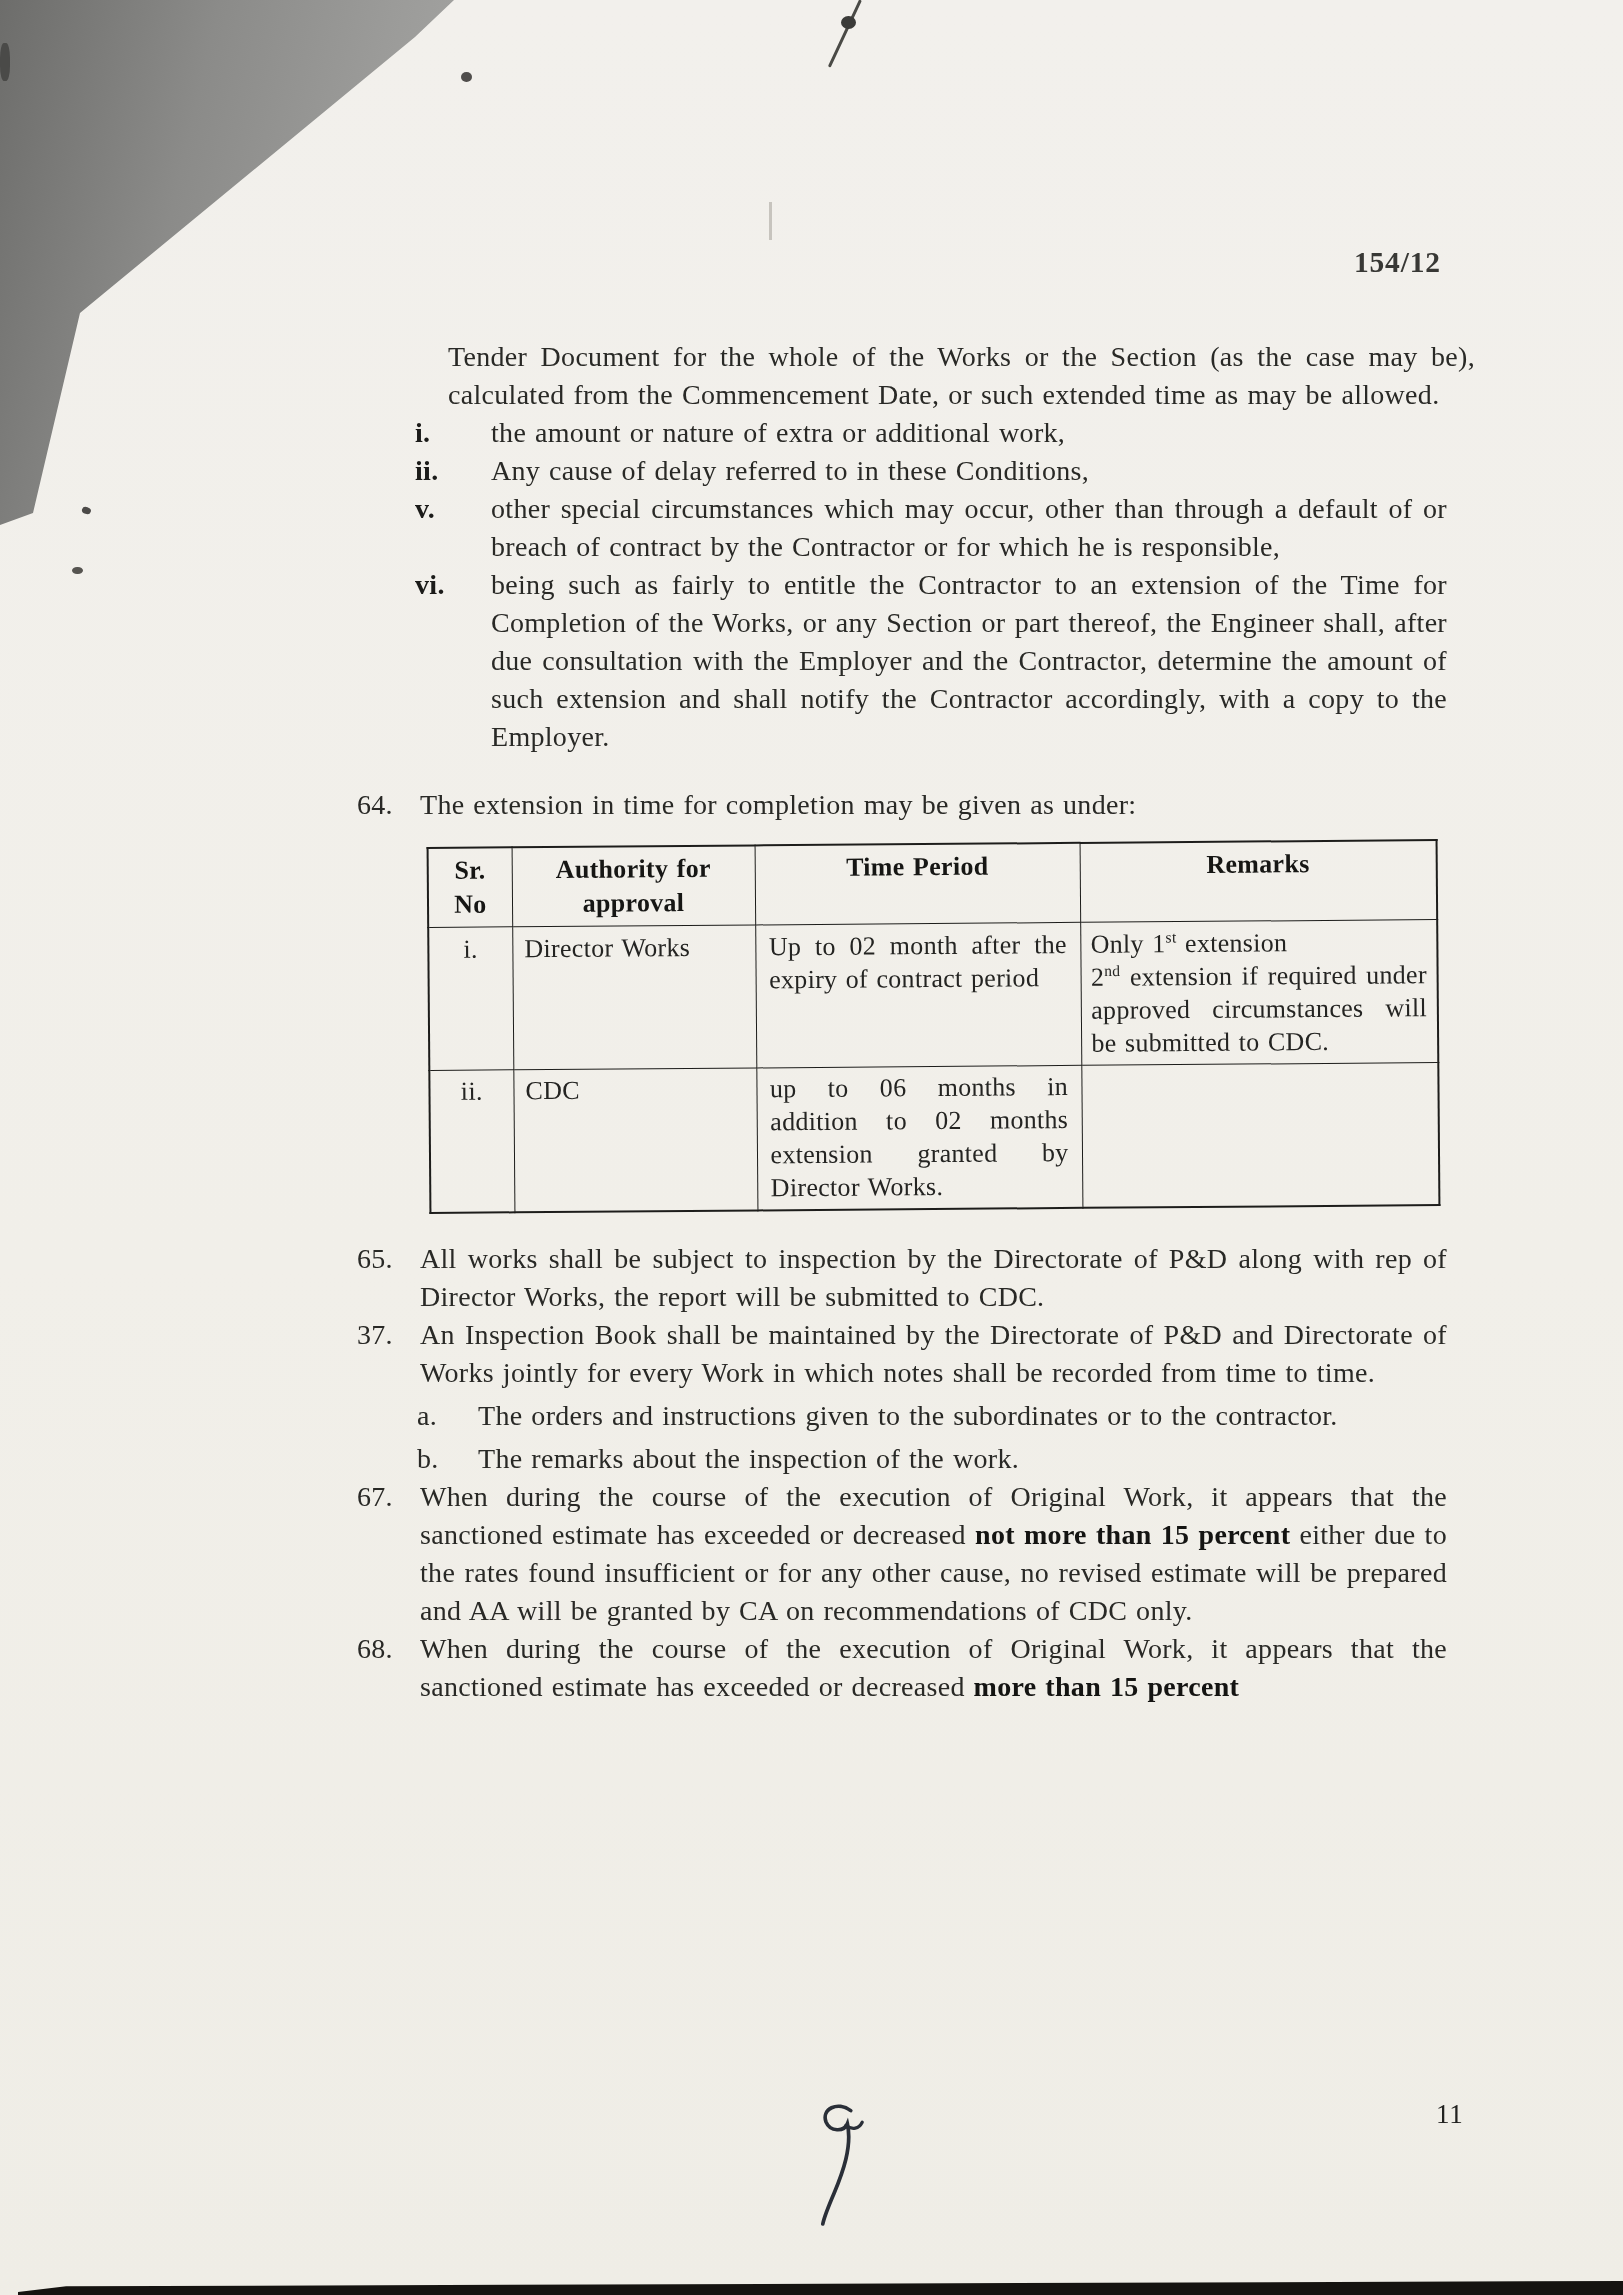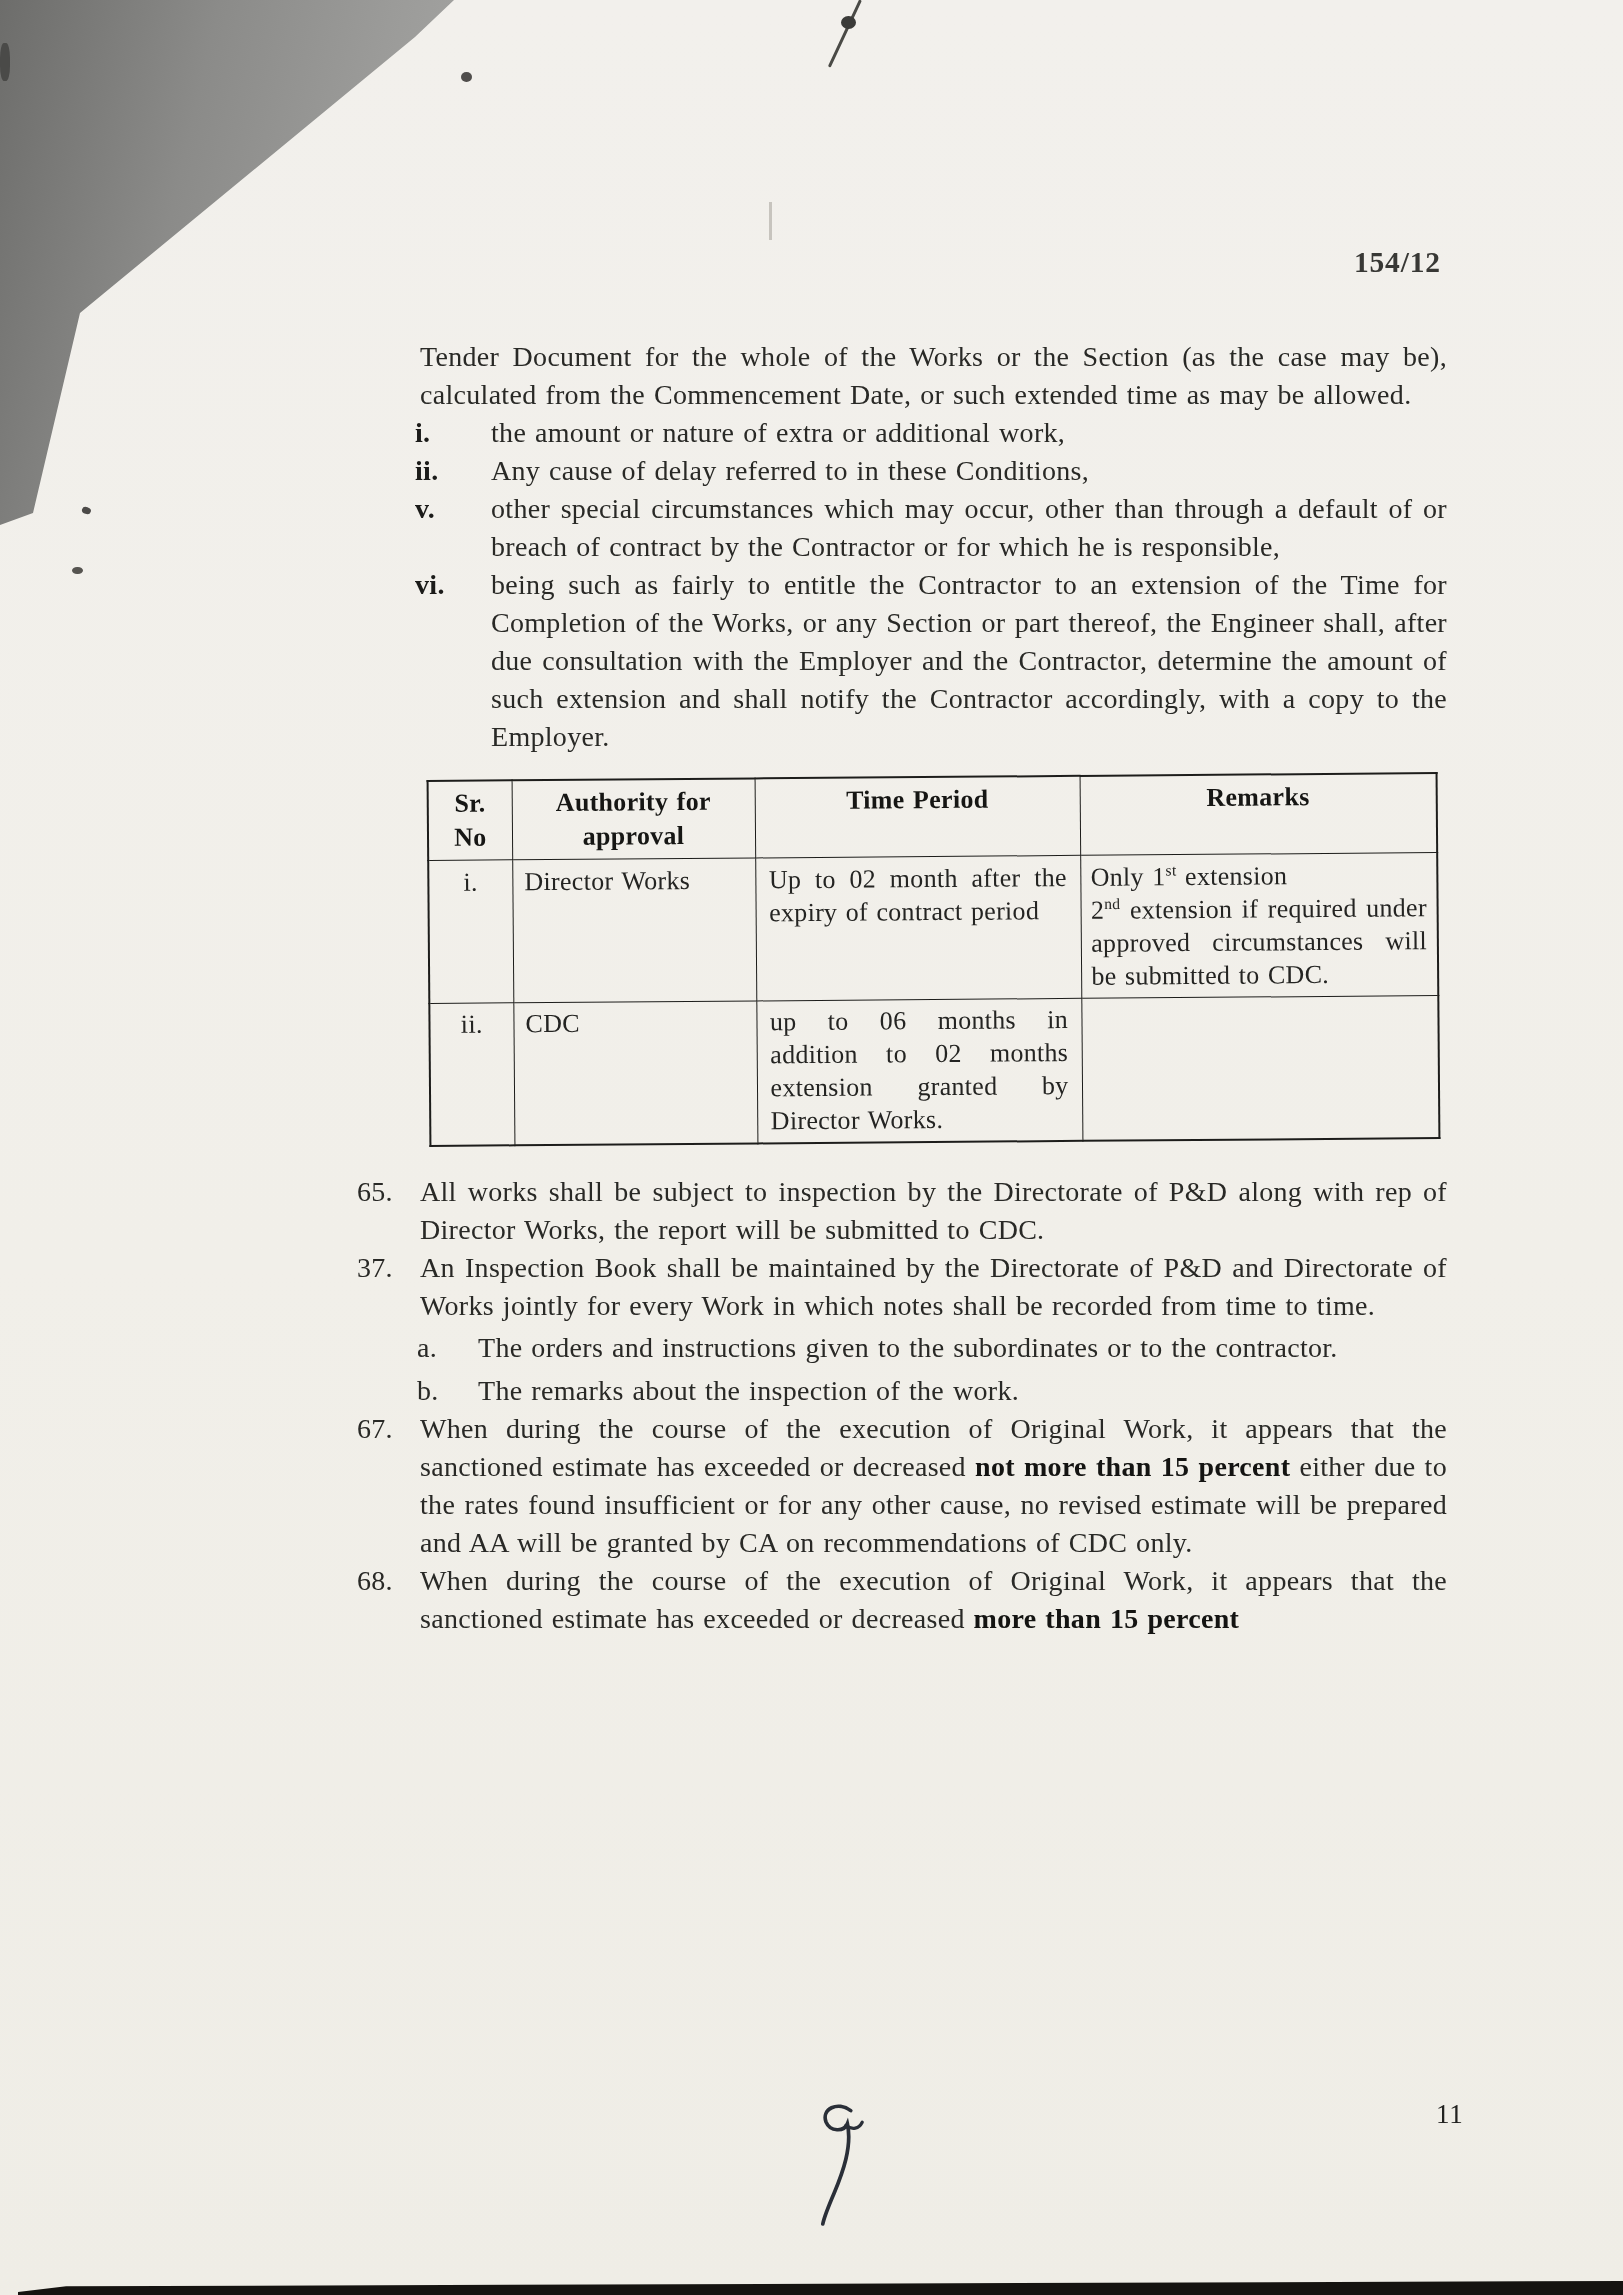--- a/index.html
+++ b/index.html
@@ -30,21 +30,21 @@
   }
   
   .ref{
     position:absolute;left:1354px;top:246px;font-size:29.5px;font-weight:bold;color:#38383527;
     color:#383835;letter-spacing:0.8px;
   }
   .flow{
     position:absolute;left:357px;top:338px;width:1090px;
     font-size:28px;line-height:38px;letter-spacing:0.3px;word-spacing:1.6px;
   }
-  .intro{margin:0 0 0 63px;width:1027px;text-align:justify;}
+  .intro{margin:0 0 0 91px;width:1027px;text-align:justify;}
   .heading-line{margin-left:63px;}
   .h-bold{font-weight:bold;color:#161614;letter-spacing:0.2px;}
   .h-lead{margin-left:45px;}
   .cond{display:flex;margin-left:58px;}
   .cond .m{flex:none;width:76px;font-weight:bold;color:#1b1b19;}
   .cond .t{width:956px;text-align:justify;}
   .clause{display:flex;}
   .clause .num{flex:none;width:63px;}
   .clause .body{width:1027px;text-align:justify;margin:0;}
   .c64{margin-top:29.5px;}
@@ -101,20 +101,24 @@
     </div>
     <div class="cond">
       <span class="m">v.</span>
       <span class="t">other special circumstances which may occur, other than through a default of or breach of contract by the Contractor or for which he is responsible,</span>
     </div>
     <div class="cond">
       <span class="m">vi.</span>
       <span class="t">being such as fairly to entitle the Contractor to an extension of the Time for Completion of the Works, or any Section or part thereof, the Engineer shall, after due consultation with the Employer and the Contractor, determine the amount of such extension and shall notify the Contractor accordingly, with a copy to the Employer.</span>
     </div>
 
+    <div class="clause c64">
+      <span class="num">64.</span>
+      <p class="body">The extension in time for completion may be given as under:</p>
+    </div>
 
     <div class="tablewrap">
       <table class="ext">
         <colgroup>
           <col style="width:84px">
             <col style="width:243px">
             <col style="width:325px">
             <col style="width:357px">
         </colgroup>
         <thead>

